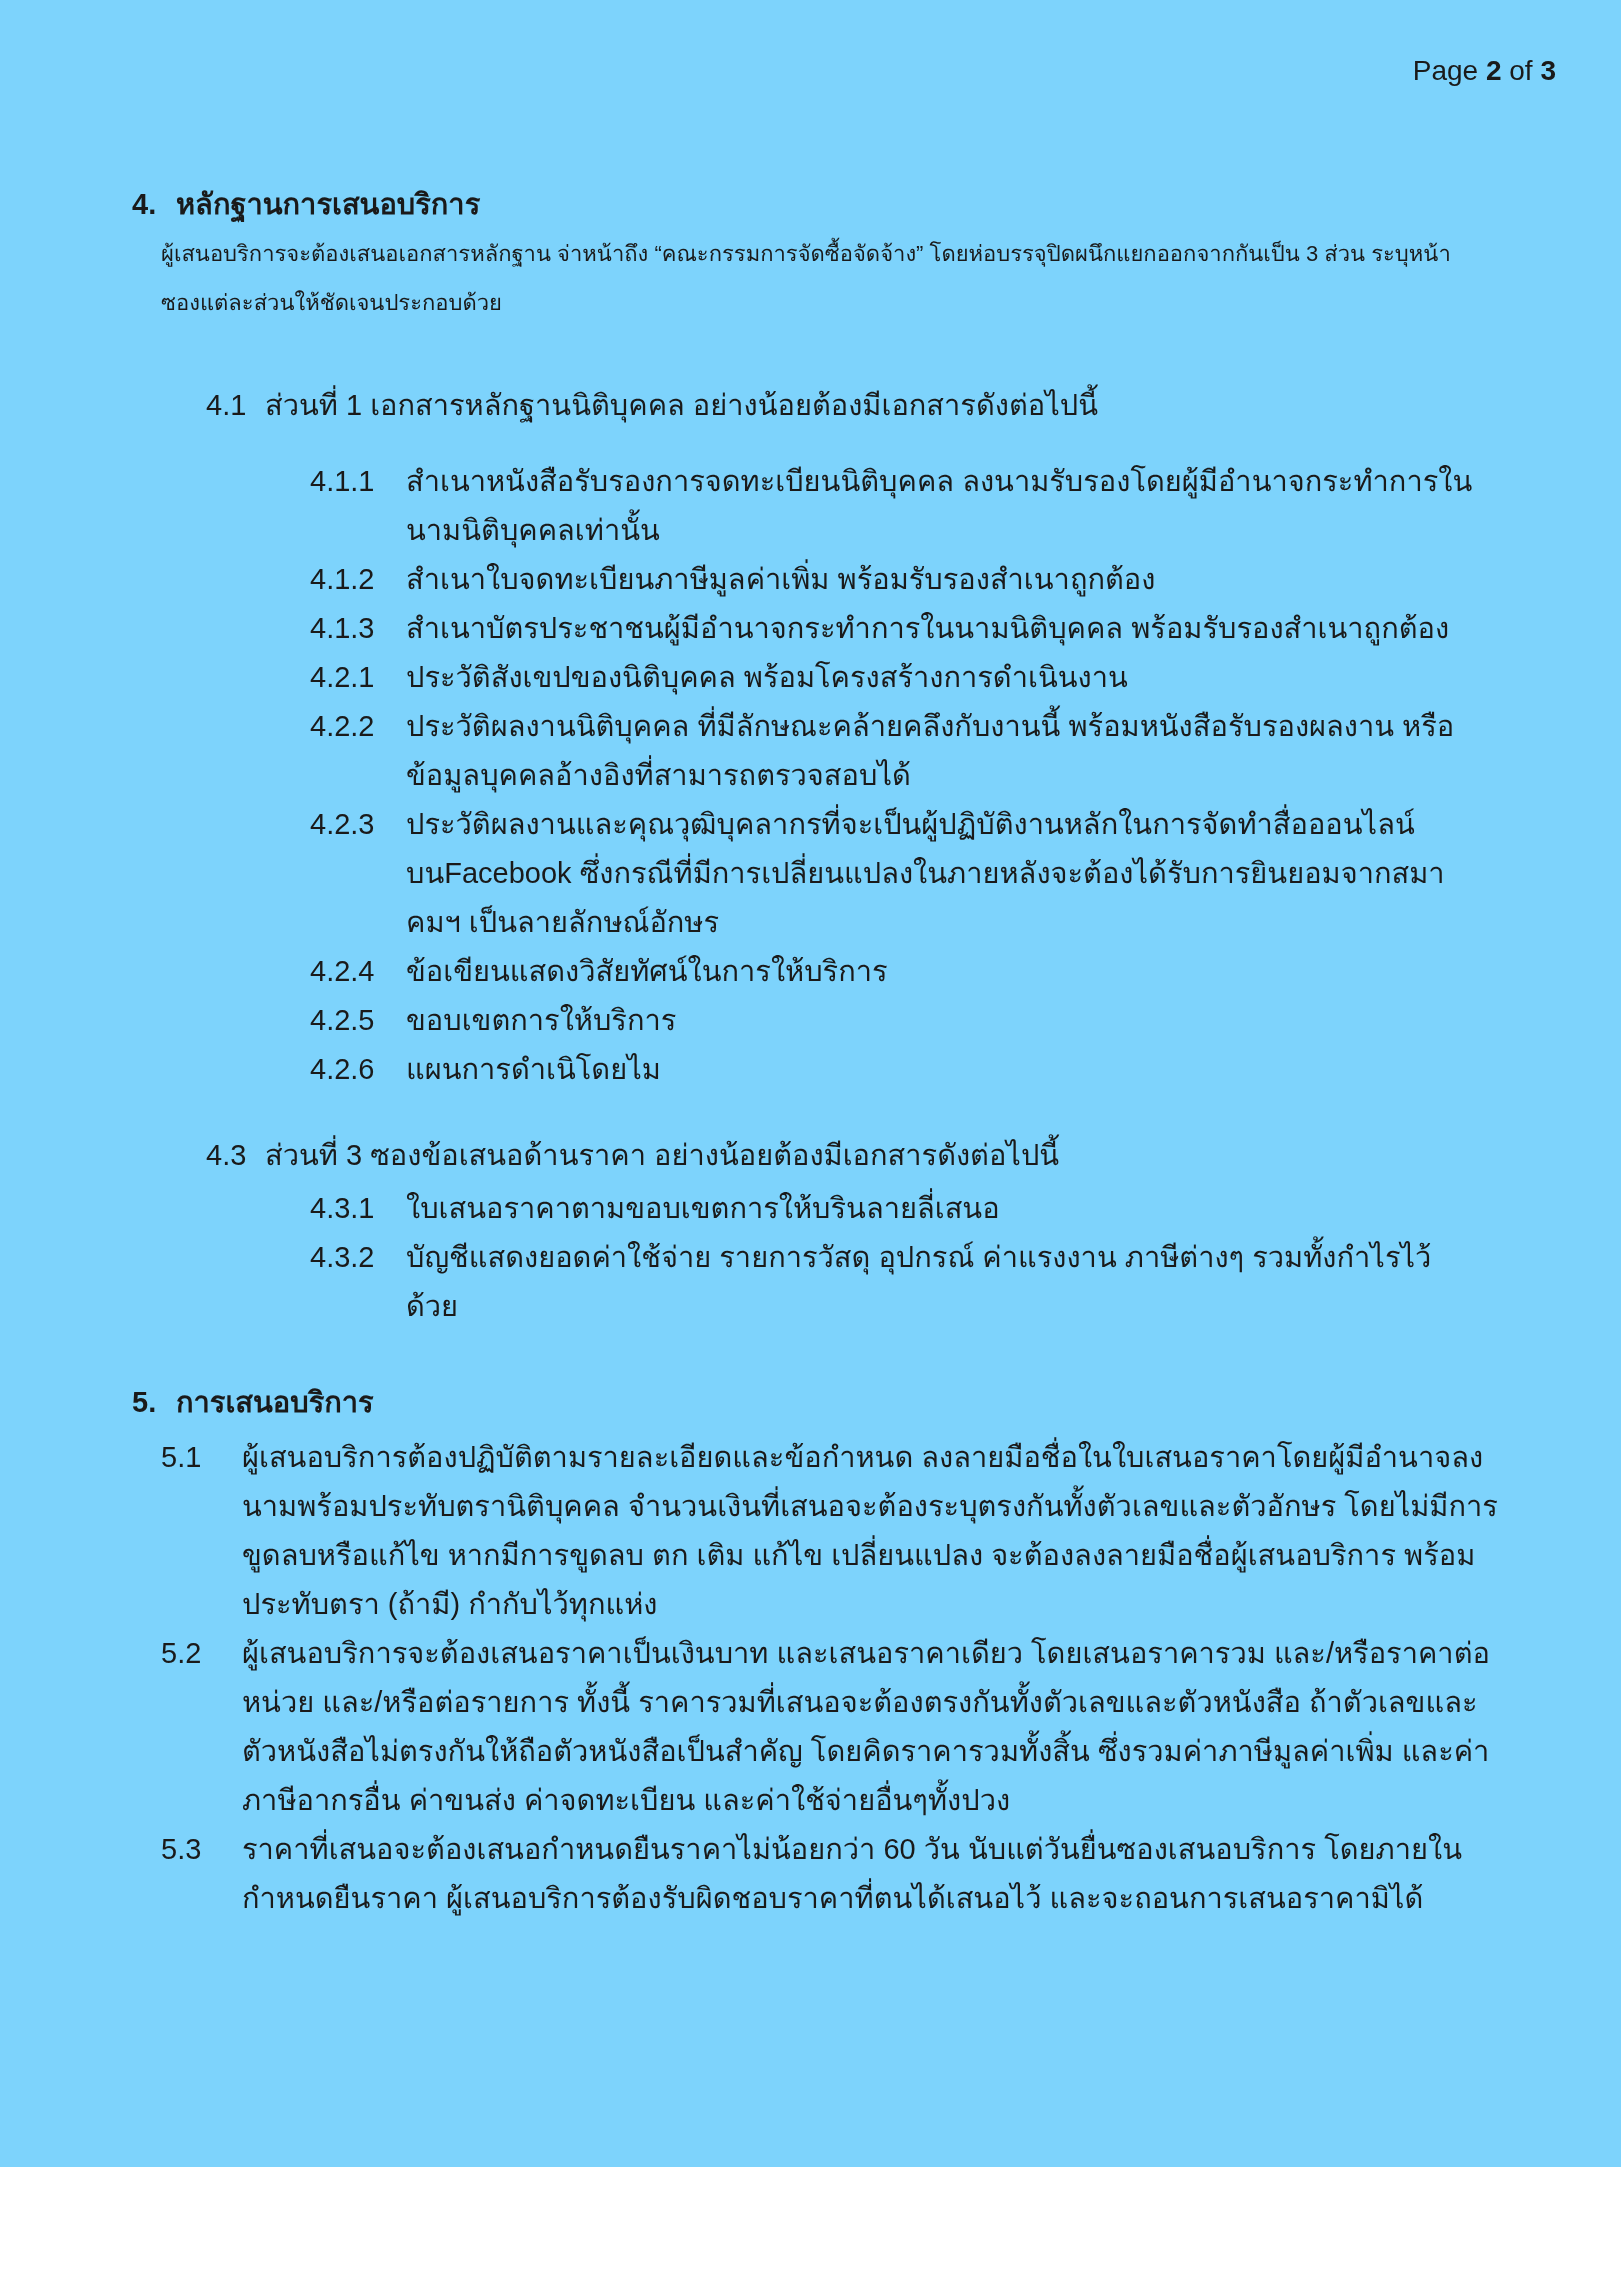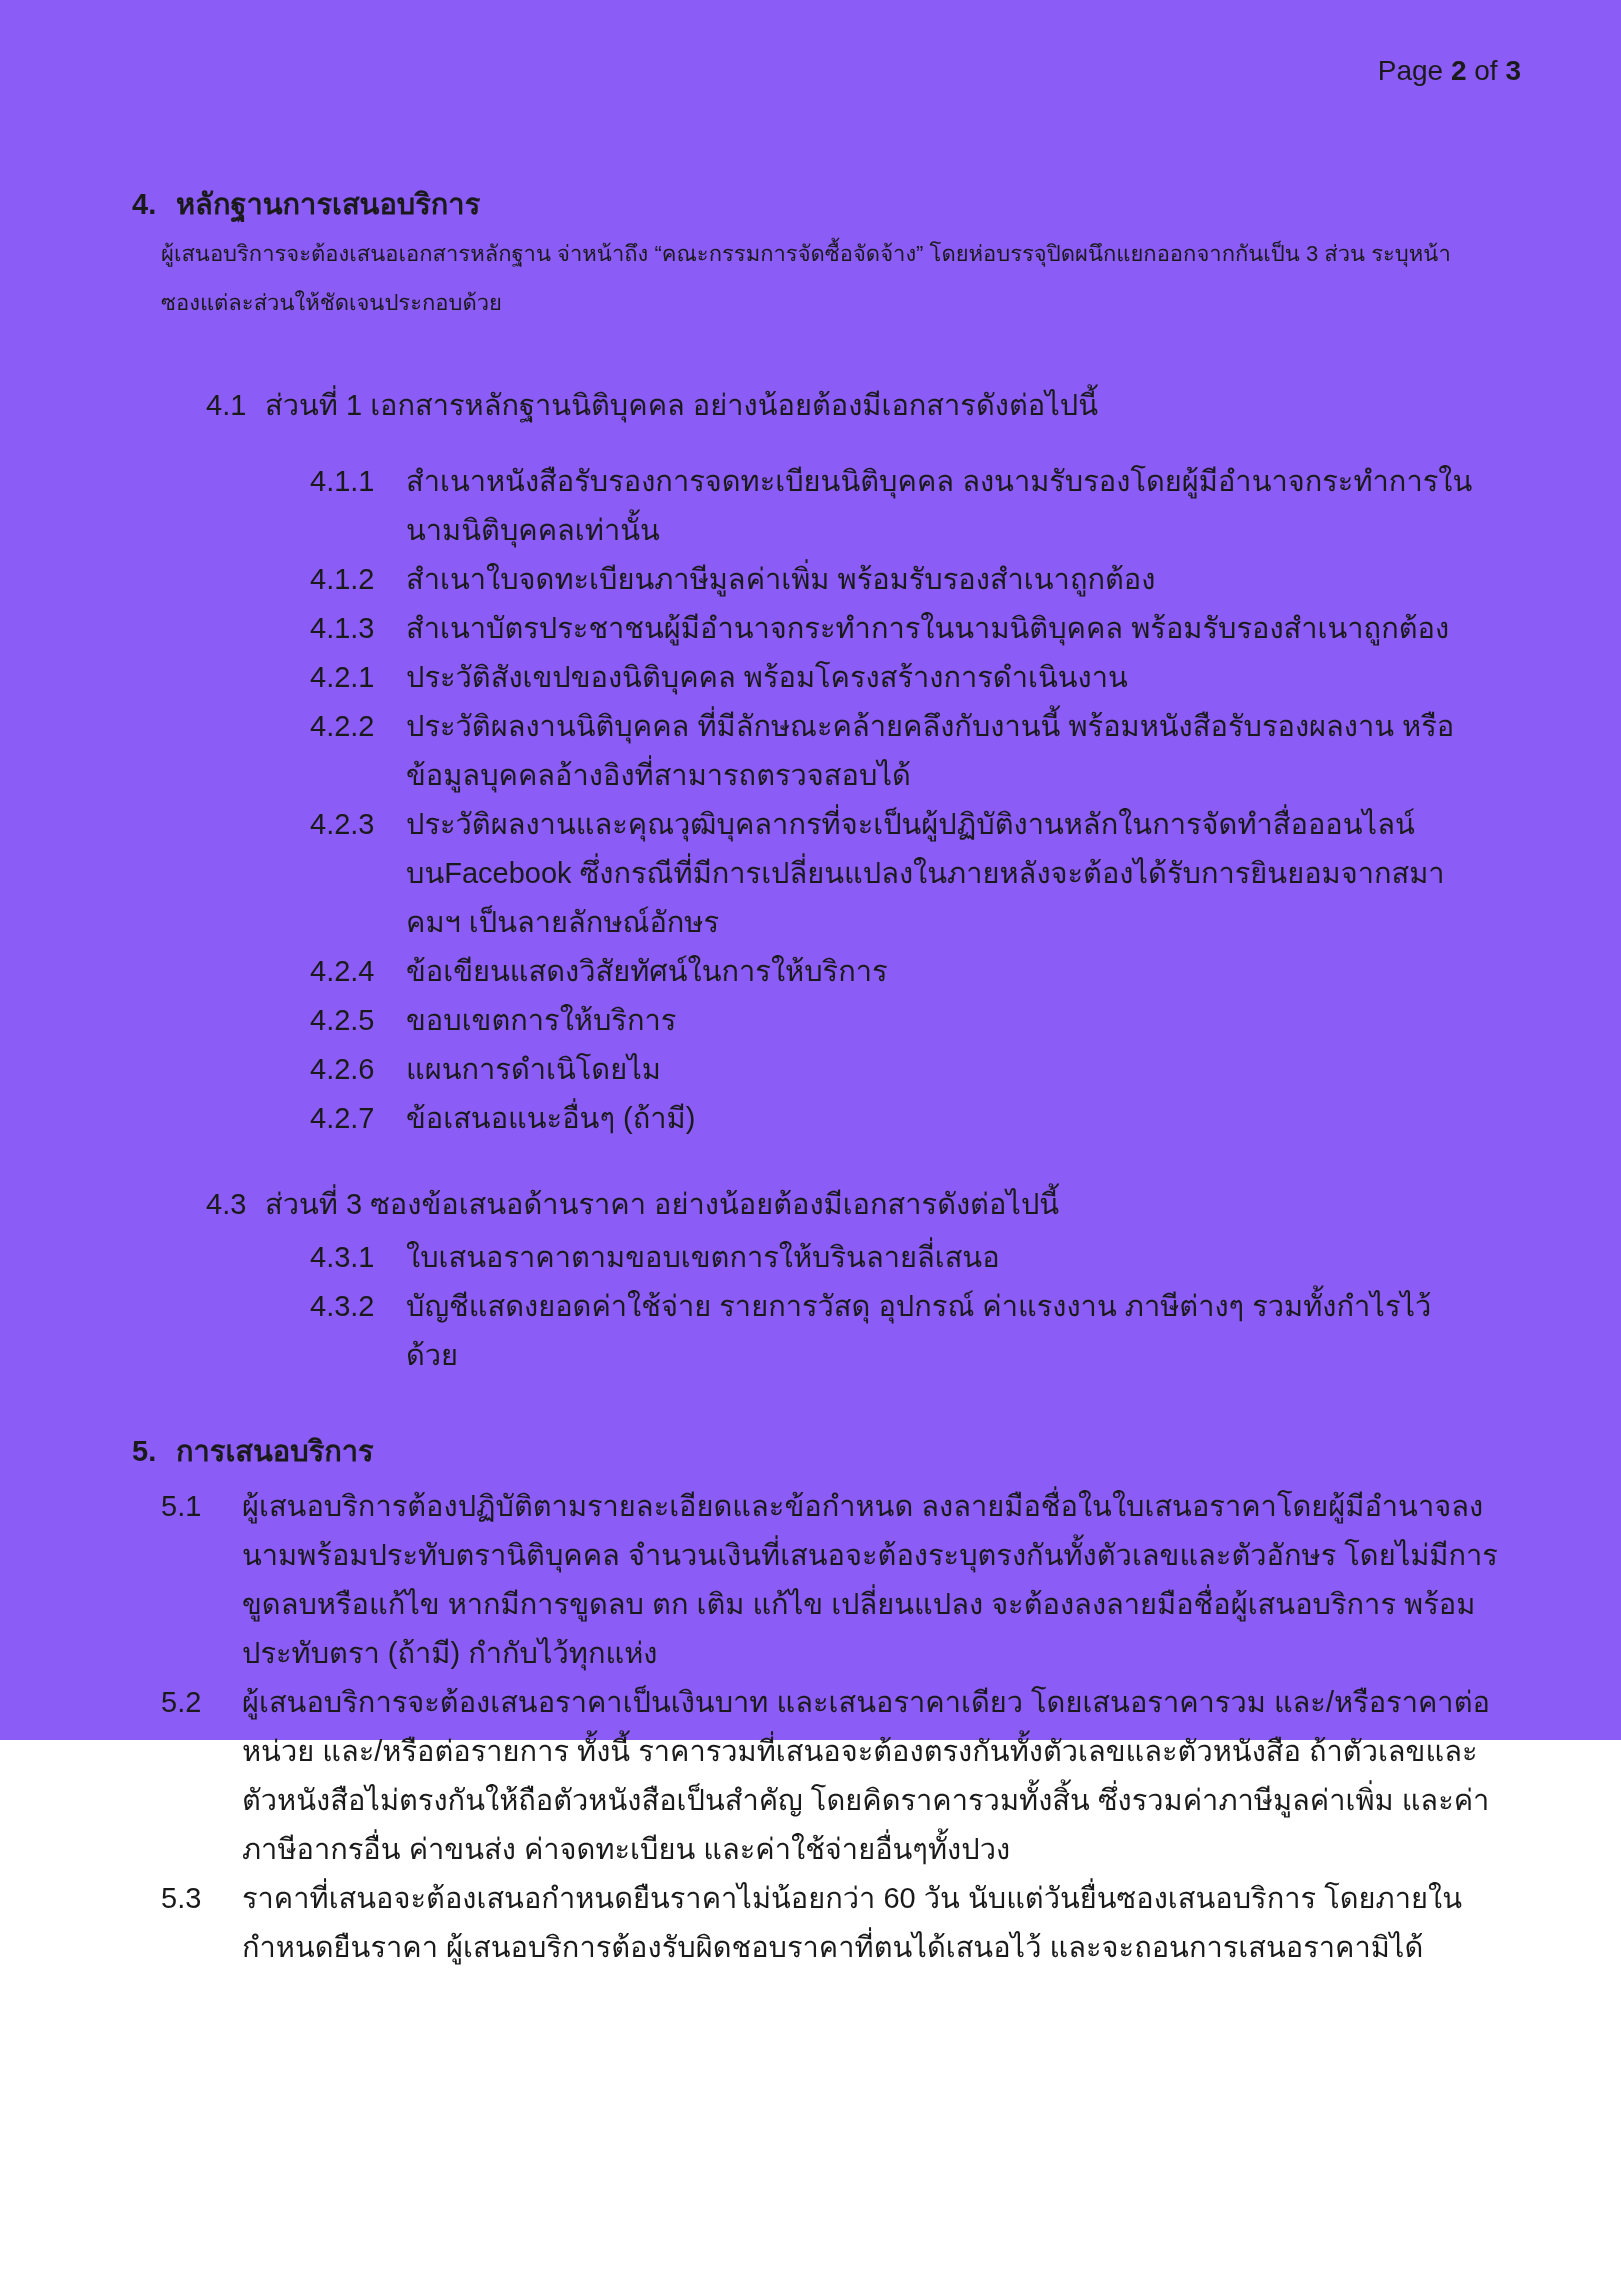--- a/index.html
+++ b/index.html
@@ -11,23 +11,23 @@
     width: 1621px;
     height: 2293px;
     font-family: "Liberation Sans", "DejaVu Sans", sans-serif;
     color: #1a1a1a;
     box-sizing: border-box;
     overflow: hidden;
   }
   .page {
     box-sizing: border-box;
     width: 1621px;
-    height: 1740px;
-    padding: 51px 100px 39px 132px;
-    background: #8b5cf6;
+    height: 2167px;
+    padding: 51px 65px 39px 132px;
+    background: #7dd3fc;
   }
   .page-header {
     text-align: right;
     font-size: 28px;
     line-height: 39px;
     margin-bottom: 90px;
   }
   .page-header b { font-weight: 700; }
 
   .row {
@@ -124,24 +124,20 @@
       <span class="itext">ข้อเขียนแสดงวิสัยทัศน์ในการให้บริการ</span>
     </div>
     <div class="item">
       <span class="inum">4.2.5</span>
       <span class="itext">ขอบเขตการให้บริการ</span>
     </div>
     <div class="item">
       <span class="inum">4.2.6</span>
       <span class="itext">แผนการดำเนิโดยไม</span>
     </div>
-    <div class="item">
-      <span class="inum">4.2.7</span>
-      <span class="itext">ข้อเสนอแนะอื่นๆ (ถ้ามี)</span>
-    </div>
   </div>
 
   <div class="row sub-heading tight">
     <span class="num">4.3</span>
     <span class="title">ส่วนที่ 3 ซองข้อเสนอด้านราคา  อย่างน้อยต้องมีเอกสารดังต่อไปนี้</span>
   </div>
   <div class="items-l3">
     <div class="item">
       <span class="inum">4.3.1</span>
       <span class="itext">ใบเสนอราคาตามขอบเขตการให้บรินลายลี่เสนอ</span>

